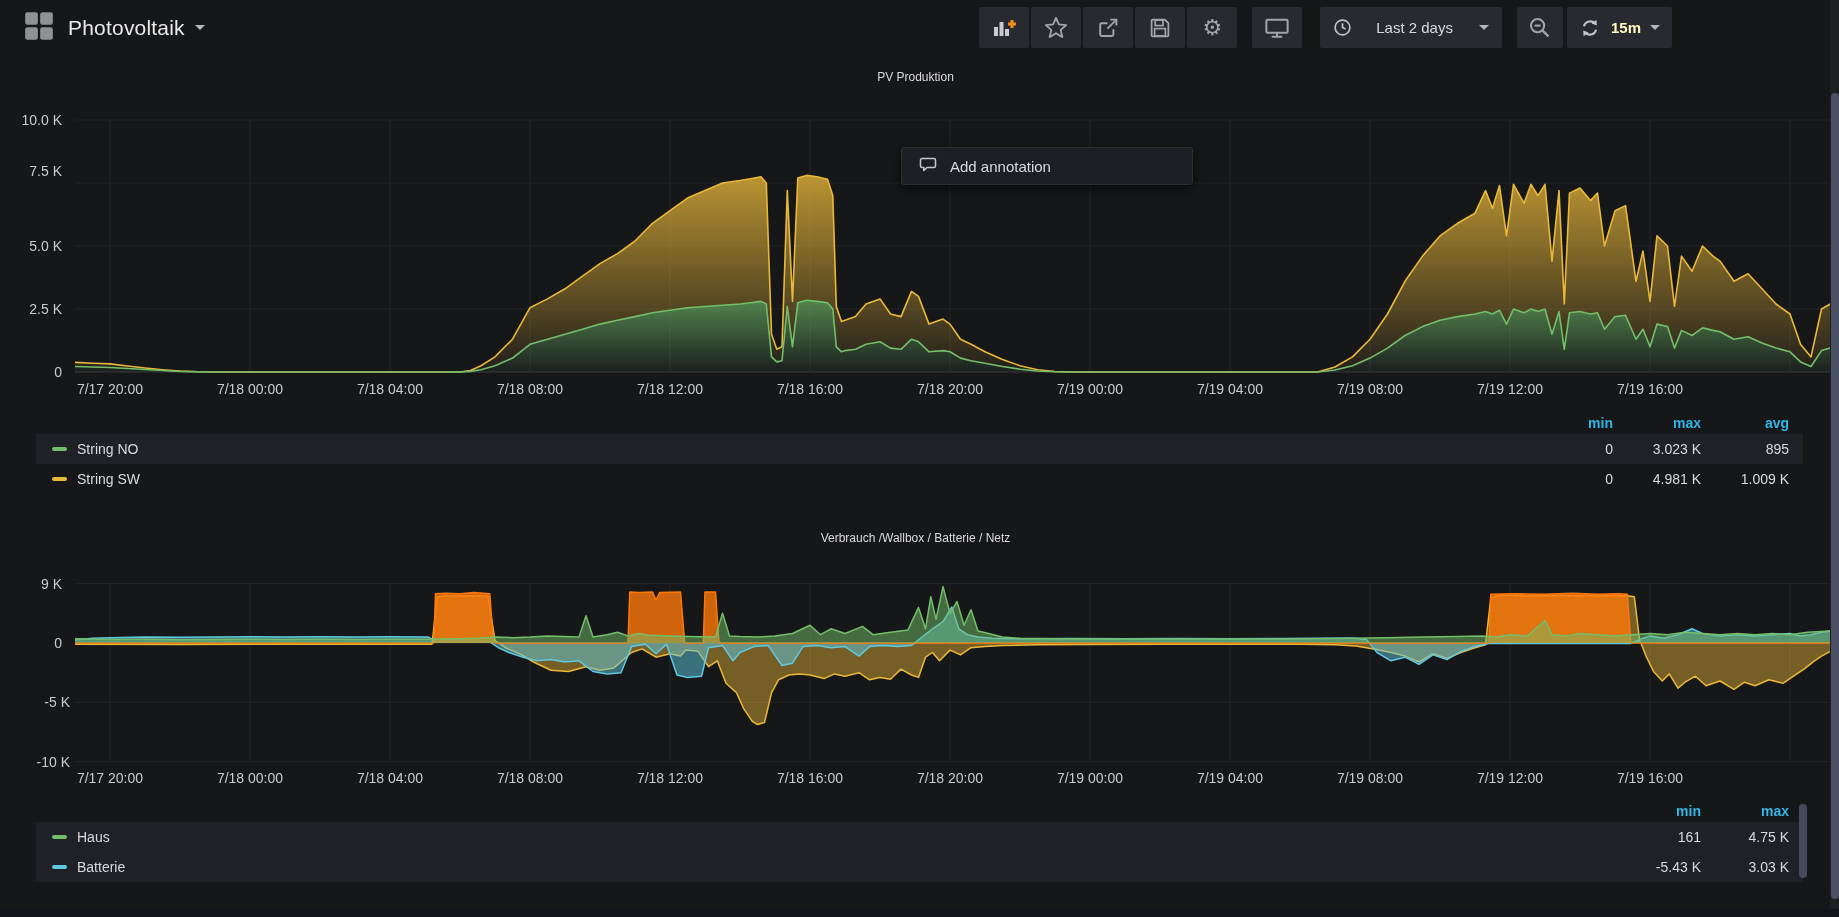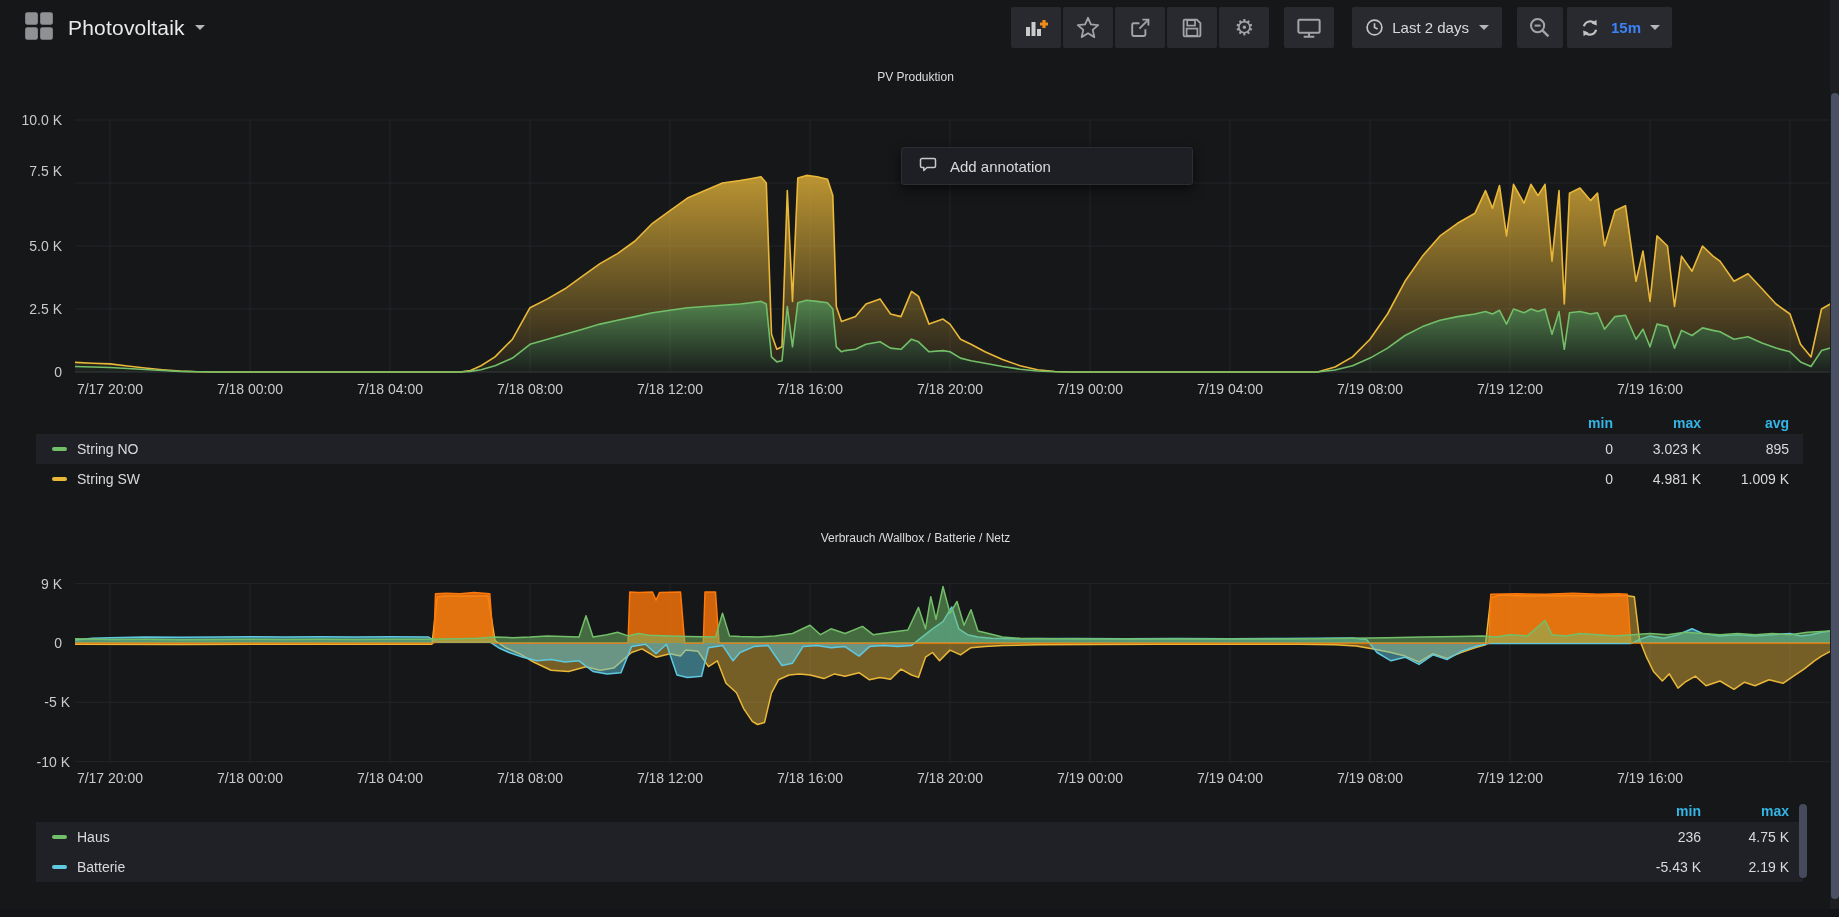--- a/index.html
+++ b/index.html
@@ -16,25 +16,25 @@
   .title-caret { margin-left:10px; }
   .nav-right { position:absolute; right:36px; top:0; height:55px; display:flex; align-items:center; }
   .nav-btn { height:41px; background:#282a2f; border-radius:2px; display:flex; align-items:center;
     justify-content:center; cursor:pointer; }
   .sq { width:50px; }
   .grp { margin-right:2px; }
   .gap-l { margin-left:15px; }
   .gap-xl { margin-left:18px; }
   .nav-btn svg { display:block; }
   .gear-glyph { font-size:22px; color:#a2a4a8; line-height:1; }
-  .time-btn { padding:8px 13px; font-size:15px; color:#d8d9da; }
+  .time-btn { padding:8px 13px; font-size:15px; color:#d8d9da;gap:16px; }
   .time-btn .caret { margin-left:10px; }
   .time-label { margin-left:8px; }
   .refresh-btn { padding:0 12px; }
-  .refresh-interval { color:#3b82f6; font-weight:700; font-size:15px; margin:0 9px 0 10px; }
+  .refresh-interval { color:#fef9c3; font-weight:700; font-size:15px; margin:0 9px 0 10px; }
 
   
   .panel-title { position:absolute; left:0; width:1831px; text-align:center; font-size:12px;
     font-weight:500; color:#dcdcdd; cursor:pointer; }
   .axis-label-y { position:absolute; width:62px; text-align:right; font-size:14px; color:#c9cacc;
     height:16px; line-height:16px; }
   .axis-label-x { position:absolute; width:100px; text-align:center; font-size:14px; color:#c9cacc;
     height:16px; line-height:16px; }
   svg.chart { position:absolute; left:75px; pointer-events:none; }
 
@@ -307,29 +307,29 @@
   <div class="legend" style="top:800px">
     <div class="lg-head">
       <span class="lg-spacer"></span>
       <span class="lg-cell head">min</span>
       <span class="lg-cell head">max</span>
     </div>
     <div class="lg-row striped">
       <span class="swatch" style="background: rgb(115, 191, 105);"></span>
       <span class="lg-label">Haus</span>
       <span class="lg-spacer"></span>
-      <span class="lg-cell">236</span>
+      <span class="lg-cell">161</span>
       <span class="lg-cell">4.75 K</span>
     </div>
     <div class="lg-row striped">
       <span class="swatch" style="background: rgb(94, 201, 224);"></span>
       <span class="lg-label">Batterie</span>
       <span class="lg-spacer"></span>
       <span class="lg-cell">-5.43 K</span>
-      <span class="lg-cell">2.19 K</span>
+      <span class="lg-cell">3.03 K</span>
     </div>
   </div>
   <div class="legend-scroll-thumb"></div>
 </div>
 
 <div class="vscroll-track"></div>
 <div class="vscroll-thumb"></div>
 <div class="bottom-strip"></div>
 
 </body></html>

